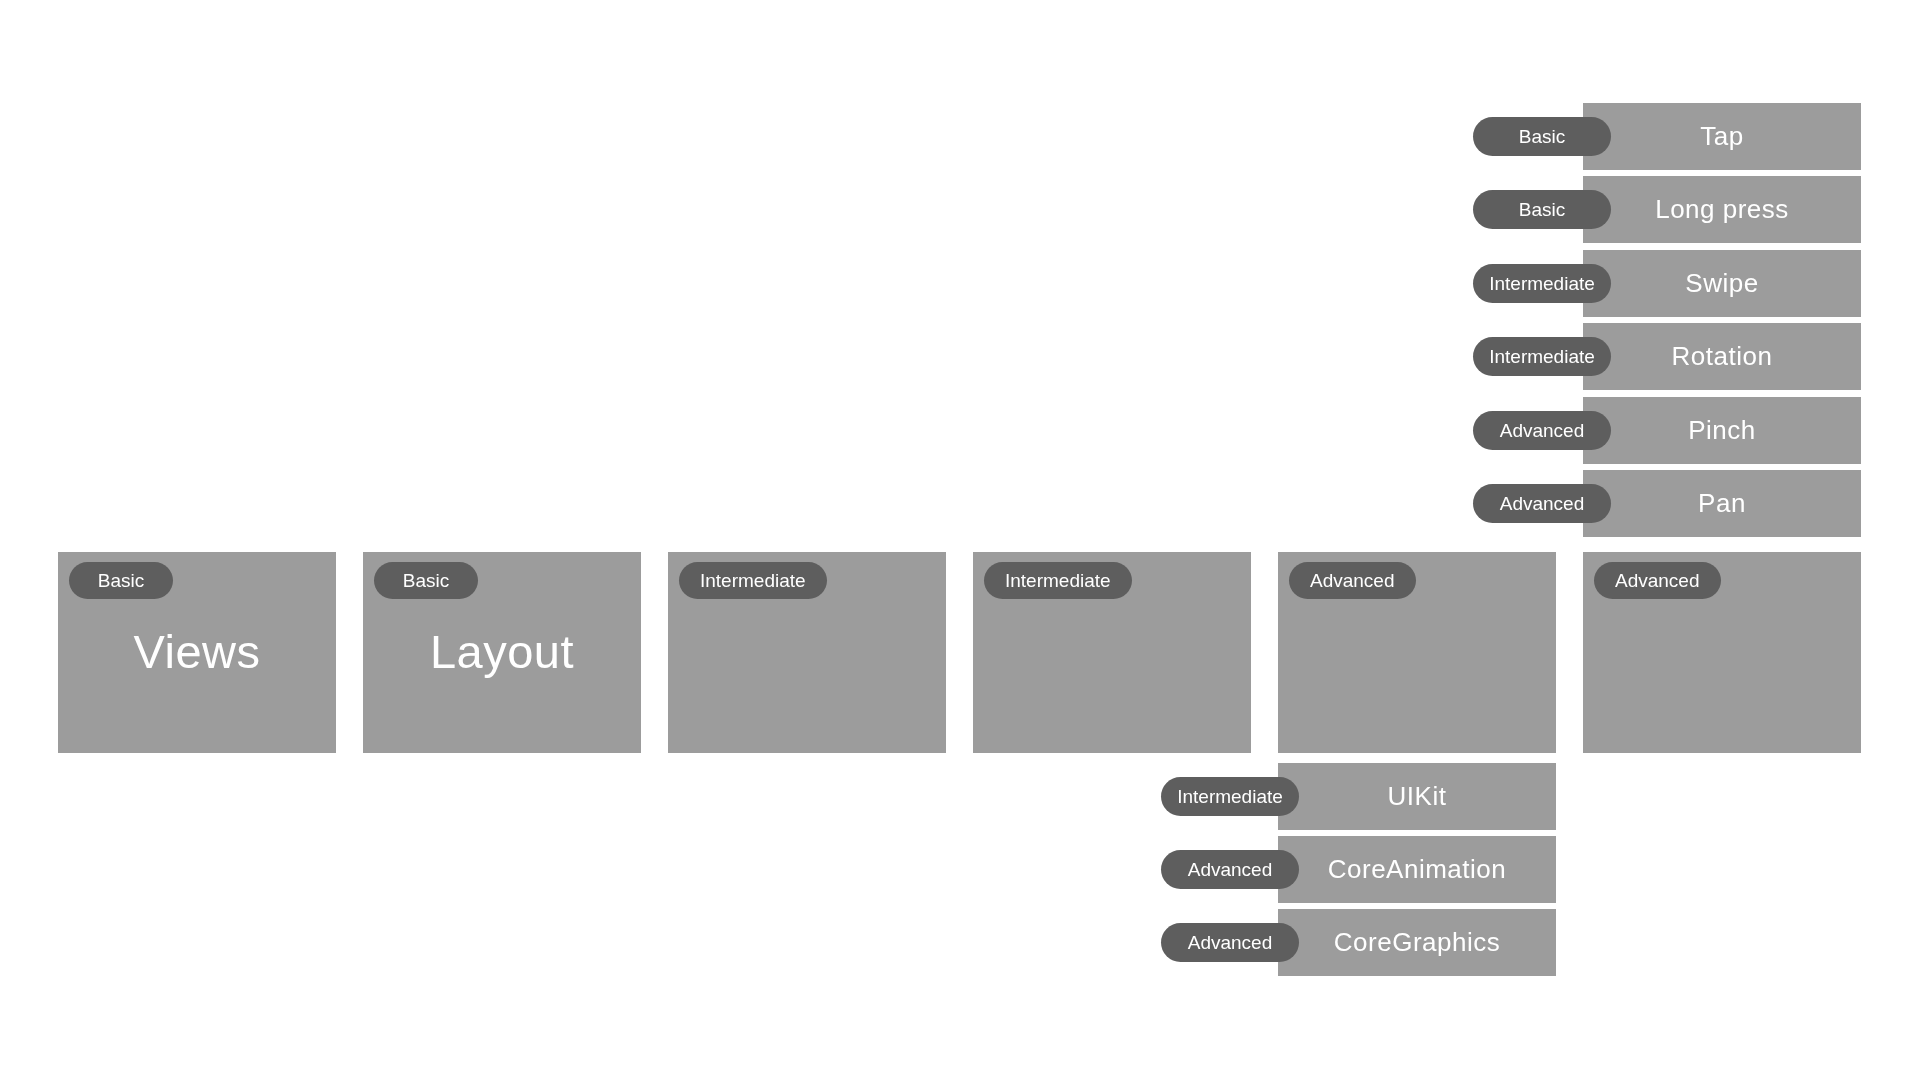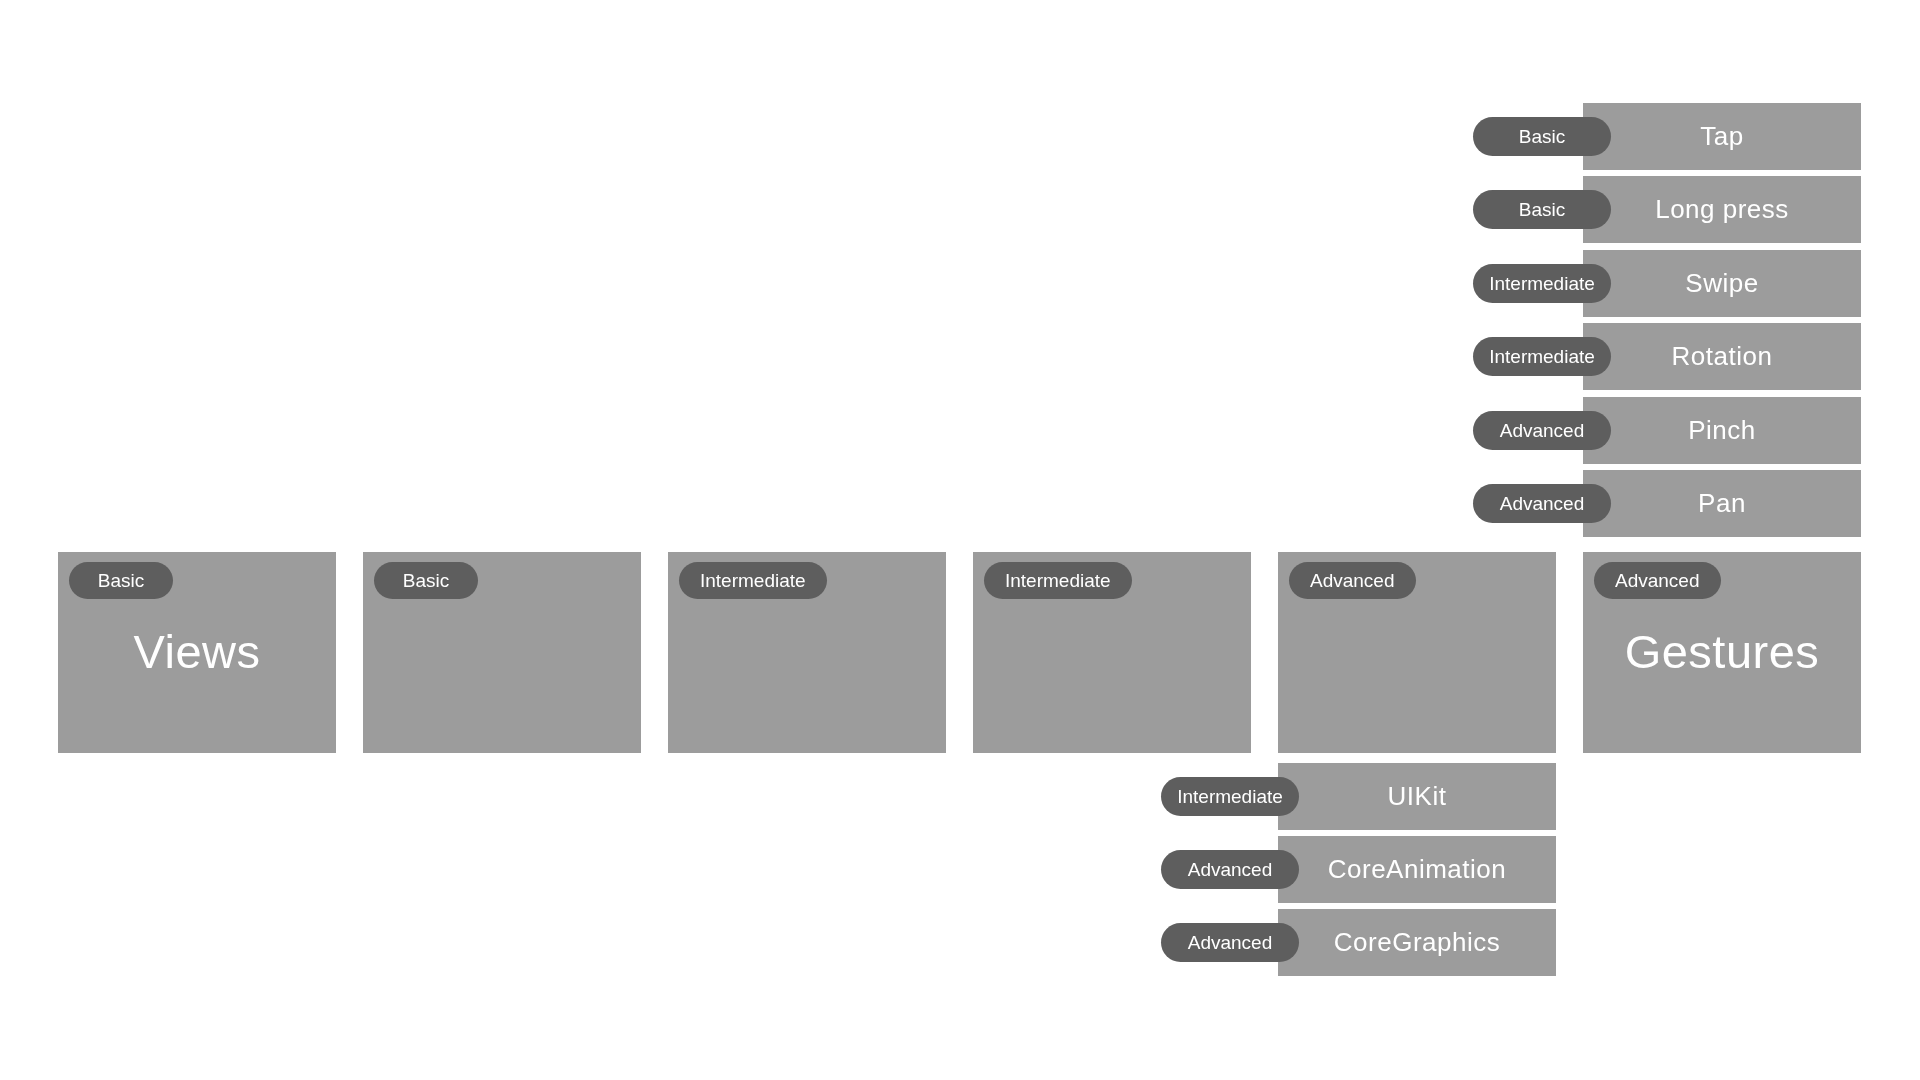--- a/index.html
+++ b/index.html
@@ -65,33 +65,33 @@
     <div class="pill pill-side">Advanced</div>
     <div class="mini-title">Pan</div>
   </div>
 
   <div class="card main-card" style="left:58px;">
     <div class="pill pill-main">Basic</div>
     <div class="main-title">Views</div>
   </div>
   <div class="card main-card" style="left:363px;">
     <div class="pill pill-main">Basic</div>
+    <div class="main-title">Layout</div>
   </div>
   <div class="card main-card" style="left:668px;">
     <div class="pill pill-main">Intermediate</div>
   </div>
   <div class="card main-card" style="left:973px;">
     <div class="pill pill-main">Intermediate</div>
   </div>
   <div class="card main-card" style="left:1278px;">
     <div class="pill pill-main">Advanced</div>
   </div>
   <div class="card main-card" style="left:1583px;">
     <div class="pill pill-main">Advanced</div>
-    <div class="main-title">Gestures</div>
   </div>
 
   <div class="card mini-card" style="left:1278px;top:763px;">
     <div class="pill pill-side-b">Intermediate</div>
     <div class="mini-title">UIKit</div>
   </div>
   <div class="card mini-card" style="left:1278px;top:836px;">
     <div class="pill pill-side-b">Advanced</div>
     <div class="mini-title">CoreAnimation</div>
   </div>

